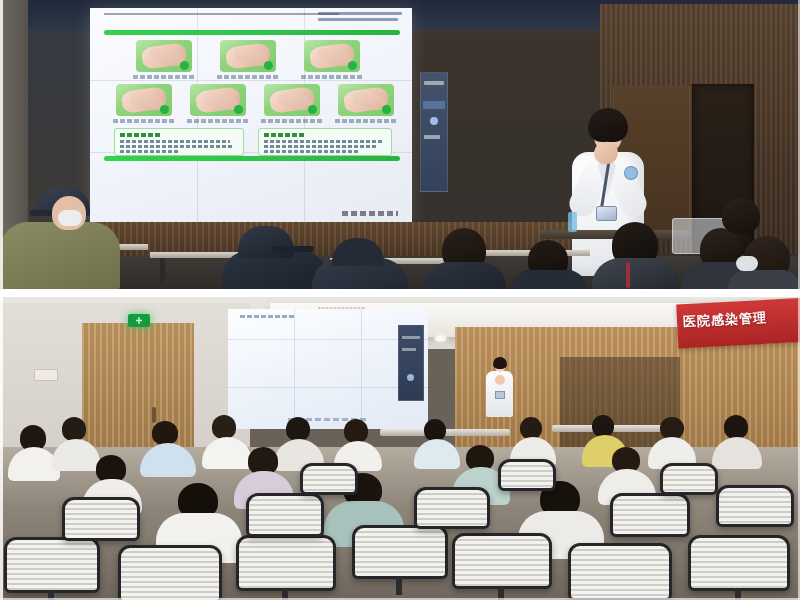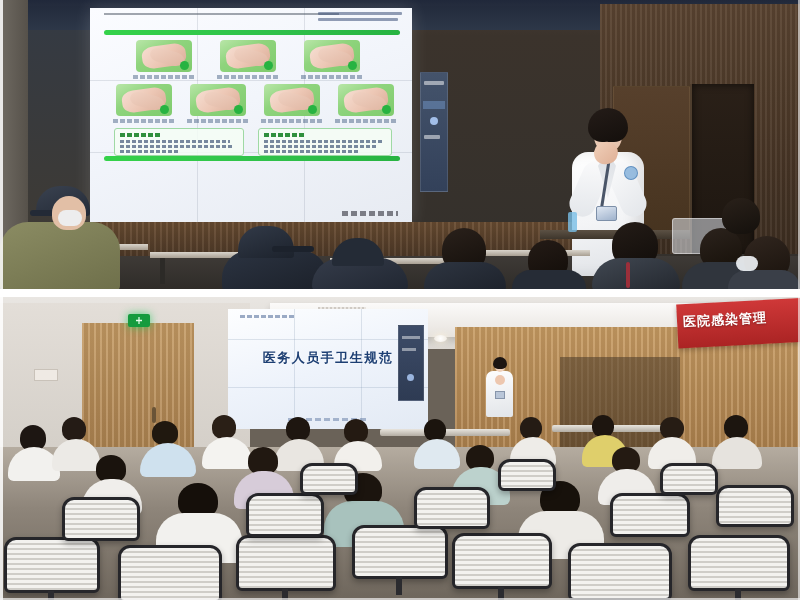--- a/index.html
+++ b/index.html
@@ -431,21 +431,20 @@
     <div class="banner">
       <span>医院感染管理</span>
     </div>
 
     <div class="b-screen">
       <div class="seamv" style="left:66px"></div>
       <div class="seamv" style="left:133px"></div>
       <div class="seamh" style="top:30px"></div>
       <div class="seamh" style="top:78px"></div>
       <div class="b-scr-logo"></div>
-      <div class="b-title">医务人员手卫生规范</div>
       <div class="b-scr-foot"></div>
     </div>
 
     <div class="b-wdisp">
       <div class="r" style="top:10px"></div>
       <div class="r" style="top:22px;width:14px"></div>
       <div class="dot"></div>
     </div>
 
     <div class="p2">

